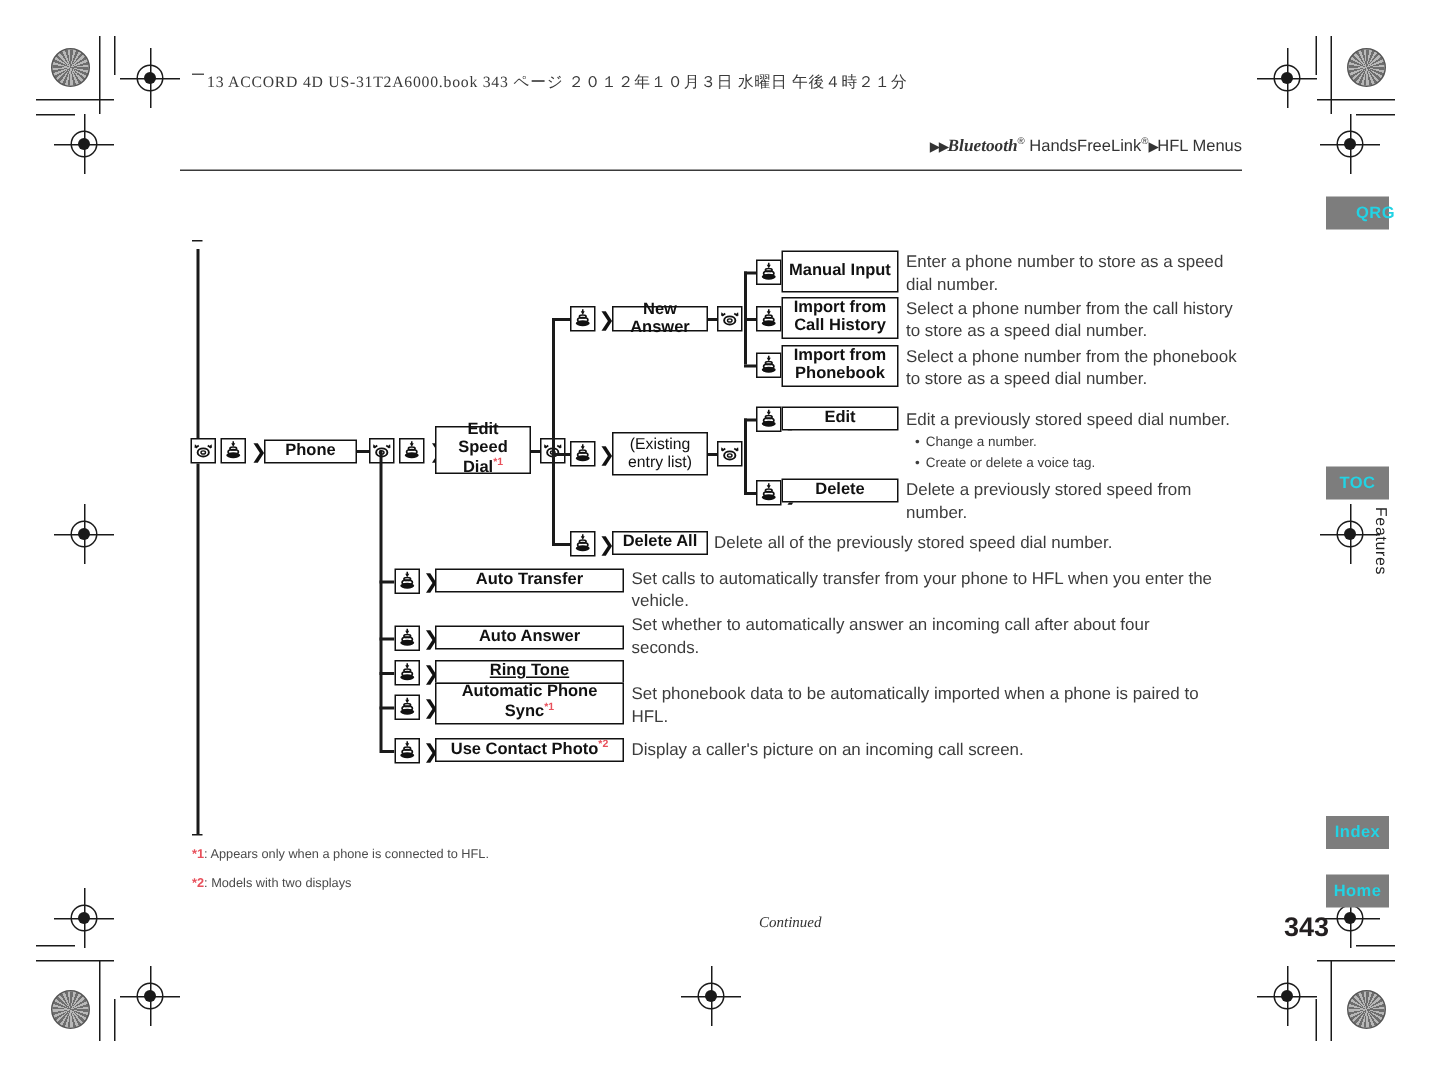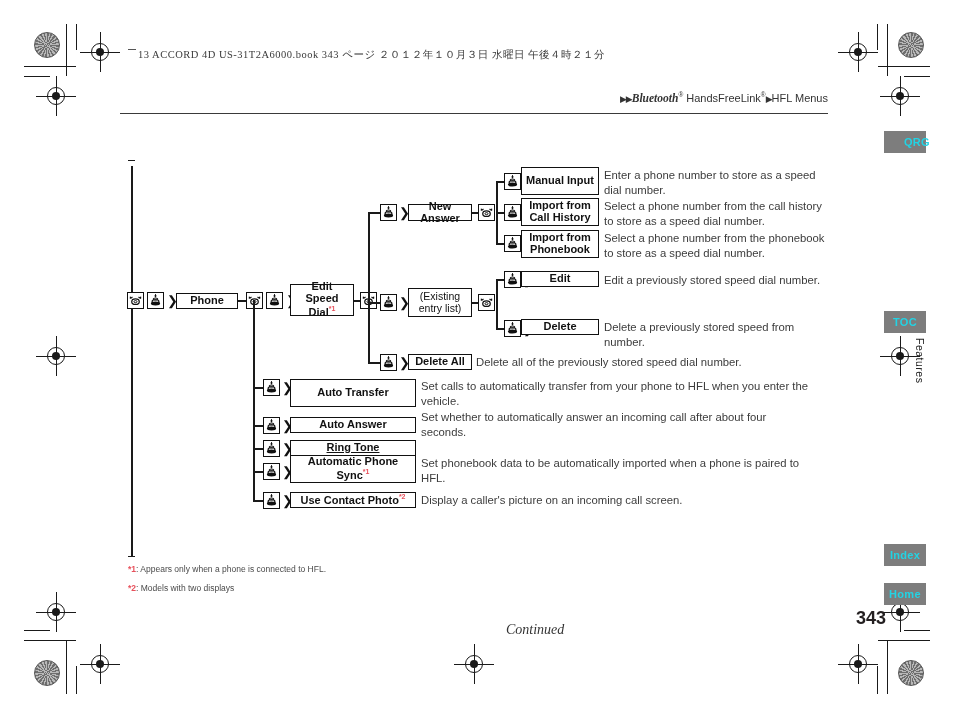--- a/index.html
+++ b/index.html
@@ -75,23 +75,22 @@
     writing-mode:vertical-rl; text-orientation:mixed;
     letter-spacing:0.5px;
   }
 
   .pagenum {
     position:absolute; right:68px; top:608px;
     font-size:18px; font-weight:bold; color:#231f20;
   }
   .continued {
     position:absolute; left:506px; top:610px;
-    font-size:14px; font-style:italic; color:#333;
+    font-size:10px; font-style:italic; color:#333;
     font-family:"Liberation Serif", serif;
-    margin-top:12px;
   }
 
   
   .footnotes { position:absolute; left:128px; top:563px; }
   .footnote { font-size:8.5px; color:#4a4a4a; line-height:1.45; margin-bottom:7px; }
   .footnote .ast { color:#e8505b; font-weight:bold; }
 
   
   .diagram { position:absolute; left:0; top:0; width:954px; height:718px; }
 
@@ -416,20 +415,24 @@
         <ellipse cx="10" cy="8" rx="3" ry="1.4" fill="none" stroke="#111" stroke-width="1.4"></ellipse>
         <path d="M10 1.5 L10 5.2" stroke="#111" stroke-width="1.4"></path>
         <path d="M10 6.4 L8.2 3.4 L11.8 3.4 Z" fill="#111"></path>
       </svg>
   </div>
   <div class="arw" style="left:523px; top:273px;">❯</div>
   <div class="mbox" style="left:521px; top:271px; width:78px; height:16px;">
     <span>Edit</span>
   </div>
   <div class="desc" style="left:604px; top:273px; width:240px;">Edit a previously stored speed dial number.</div>
+  <div class="bullets" style="left:610px; top:288px; width:235px;">
+    <div>Change a number.</div>
+    <div>Create or delete a voice tag.</div>
+  </div>
 
   <div class="line hline" style="left:496px; top:328px; width:8px;"></div>
   <div class="icn" style="left:504px; top:320px;">
     <svg viewBox="0 0 20 20">
         <ellipse cx="10" cy="14" rx="6.2" ry="2.6" fill="#111"></ellipse>
         <ellipse cx="10" cy="11" rx="4.6" ry="2" fill="none" stroke="#111" stroke-width="1.5"></ellipse>
         <ellipse cx="10" cy="8" rx="3" ry="1.4" fill="none" stroke="#111" stroke-width="1.4"></ellipse>
         <path d="M10 1.5 L10 5.2" stroke="#111" stroke-width="1.4"></path>
         <path d="M10 6.4 L8.2 3.4 L11.8 3.4 Z" fill="#111"></path>
       </svg>
@@ -460,21 +463,21 @@
   <div class="icn" style="left:263px; top:379px;">
     <svg viewBox="0 0 20 20">
         <ellipse cx="10" cy="14" rx="6.2" ry="2.6" fill="#111"></ellipse>
         <ellipse cx="10" cy="11" rx="4.6" ry="2" fill="none" stroke="#111" stroke-width="1.5"></ellipse>
         <ellipse cx="10" cy="8" rx="3" ry="1.4" fill="none" stroke="#111" stroke-width="1.4"></ellipse>
         <path d="M10 1.5 L10 5.2" stroke="#111" stroke-width="1.4"></path>
         <path d="M10 6.4 L8.2 3.4 L11.8 3.4 Z" fill="#111"></path>
       </svg>
   </div>
   <div class="arw" style="left:282px; top:381px;">❯</div>
-  <div class="mbox" style="left:290px; top:379px; width:126px; height:28px;align-items:center;">
+  <div class="mbox" style="left:290px; top:379px; width:126px; height:16px;align-items:center;">
     <span>Auto Transfer</span>
   </div>
   <div class="desc" style="left:421px; top:379px; width:408px;">Set calls to automatically transfer from your phone to HFL when you enter the vehicle.</div>
 
   <div class="line hline" style="left:253px; top:425px; width:10px;"></div>
   <div class="icn" style="left:263px; top:417px;">
     <svg viewBox="0 0 20 20">
         <ellipse cx="10" cy="14" rx="6.2" ry="2.6" fill="#111"></ellipse>
         <ellipse cx="10" cy="11" rx="4.6" ry="2" fill="none" stroke="#111" stroke-width="1.5"></ellipse>
         <ellipse cx="10" cy="8" rx="3" ry="1.4" fill="none" stroke="#111" stroke-width="1.4"></ellipse>

